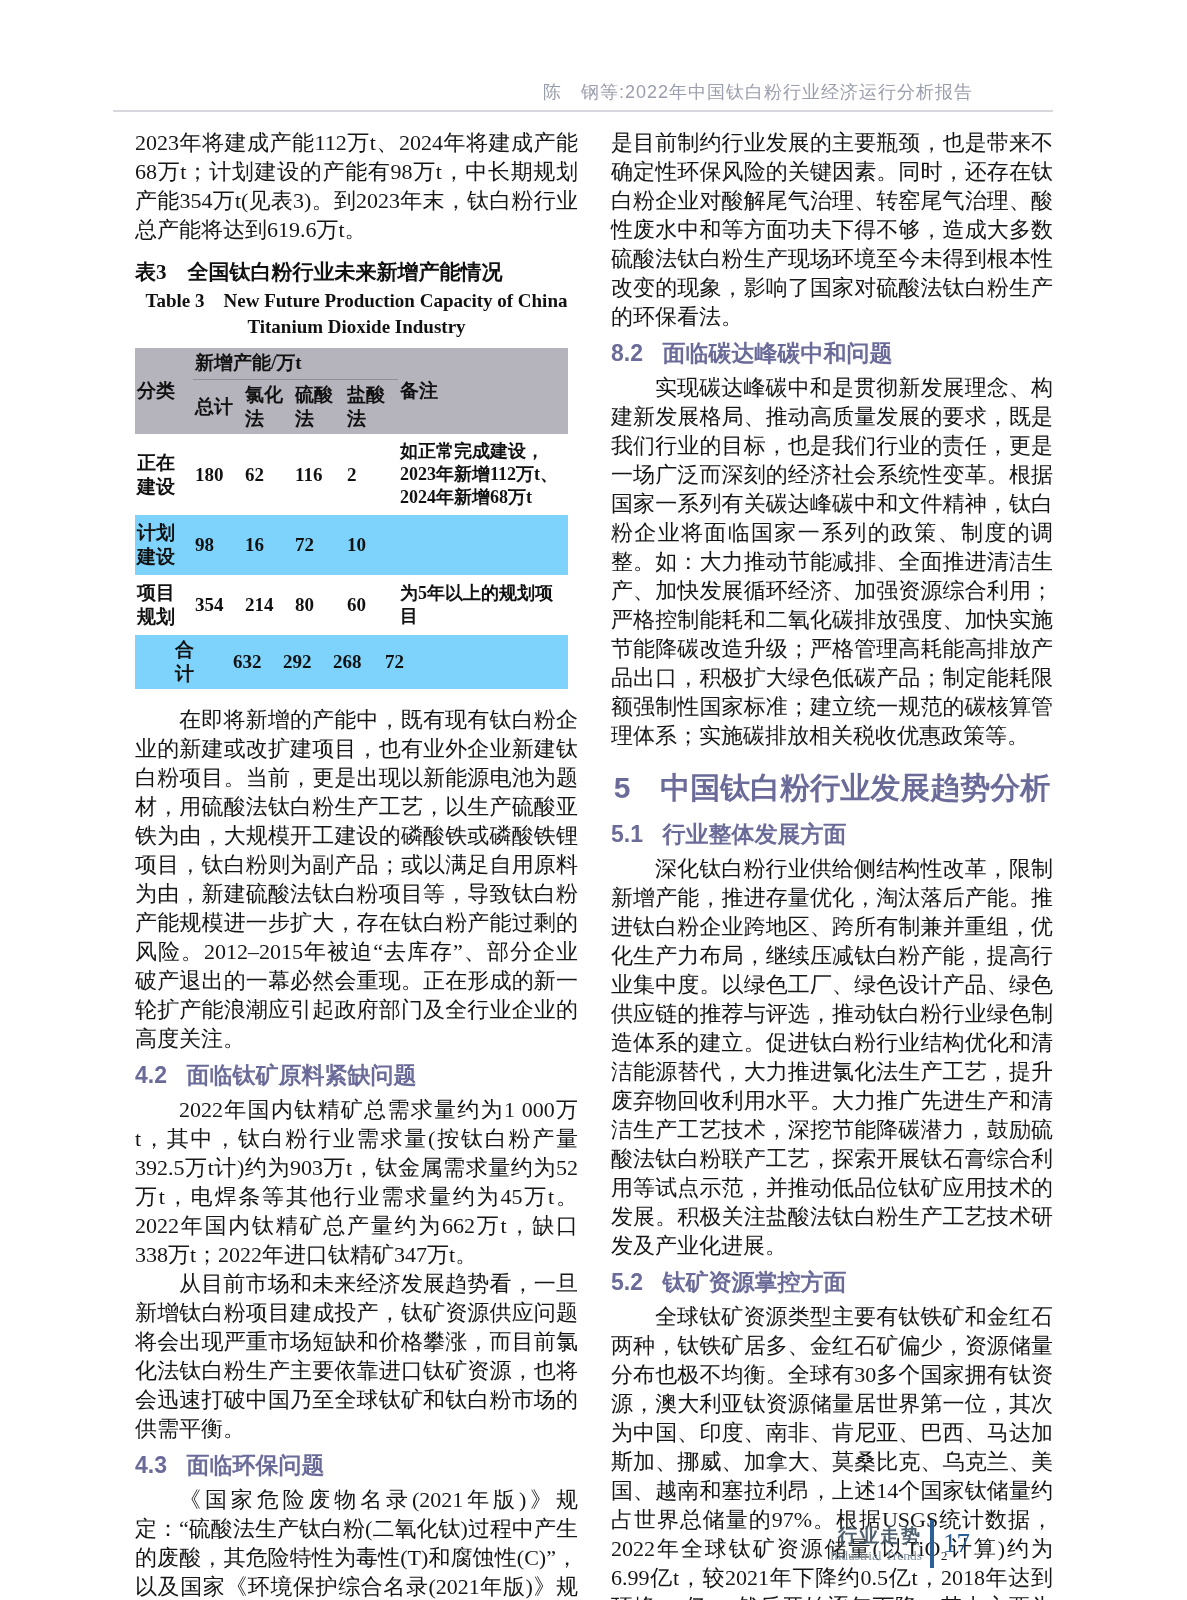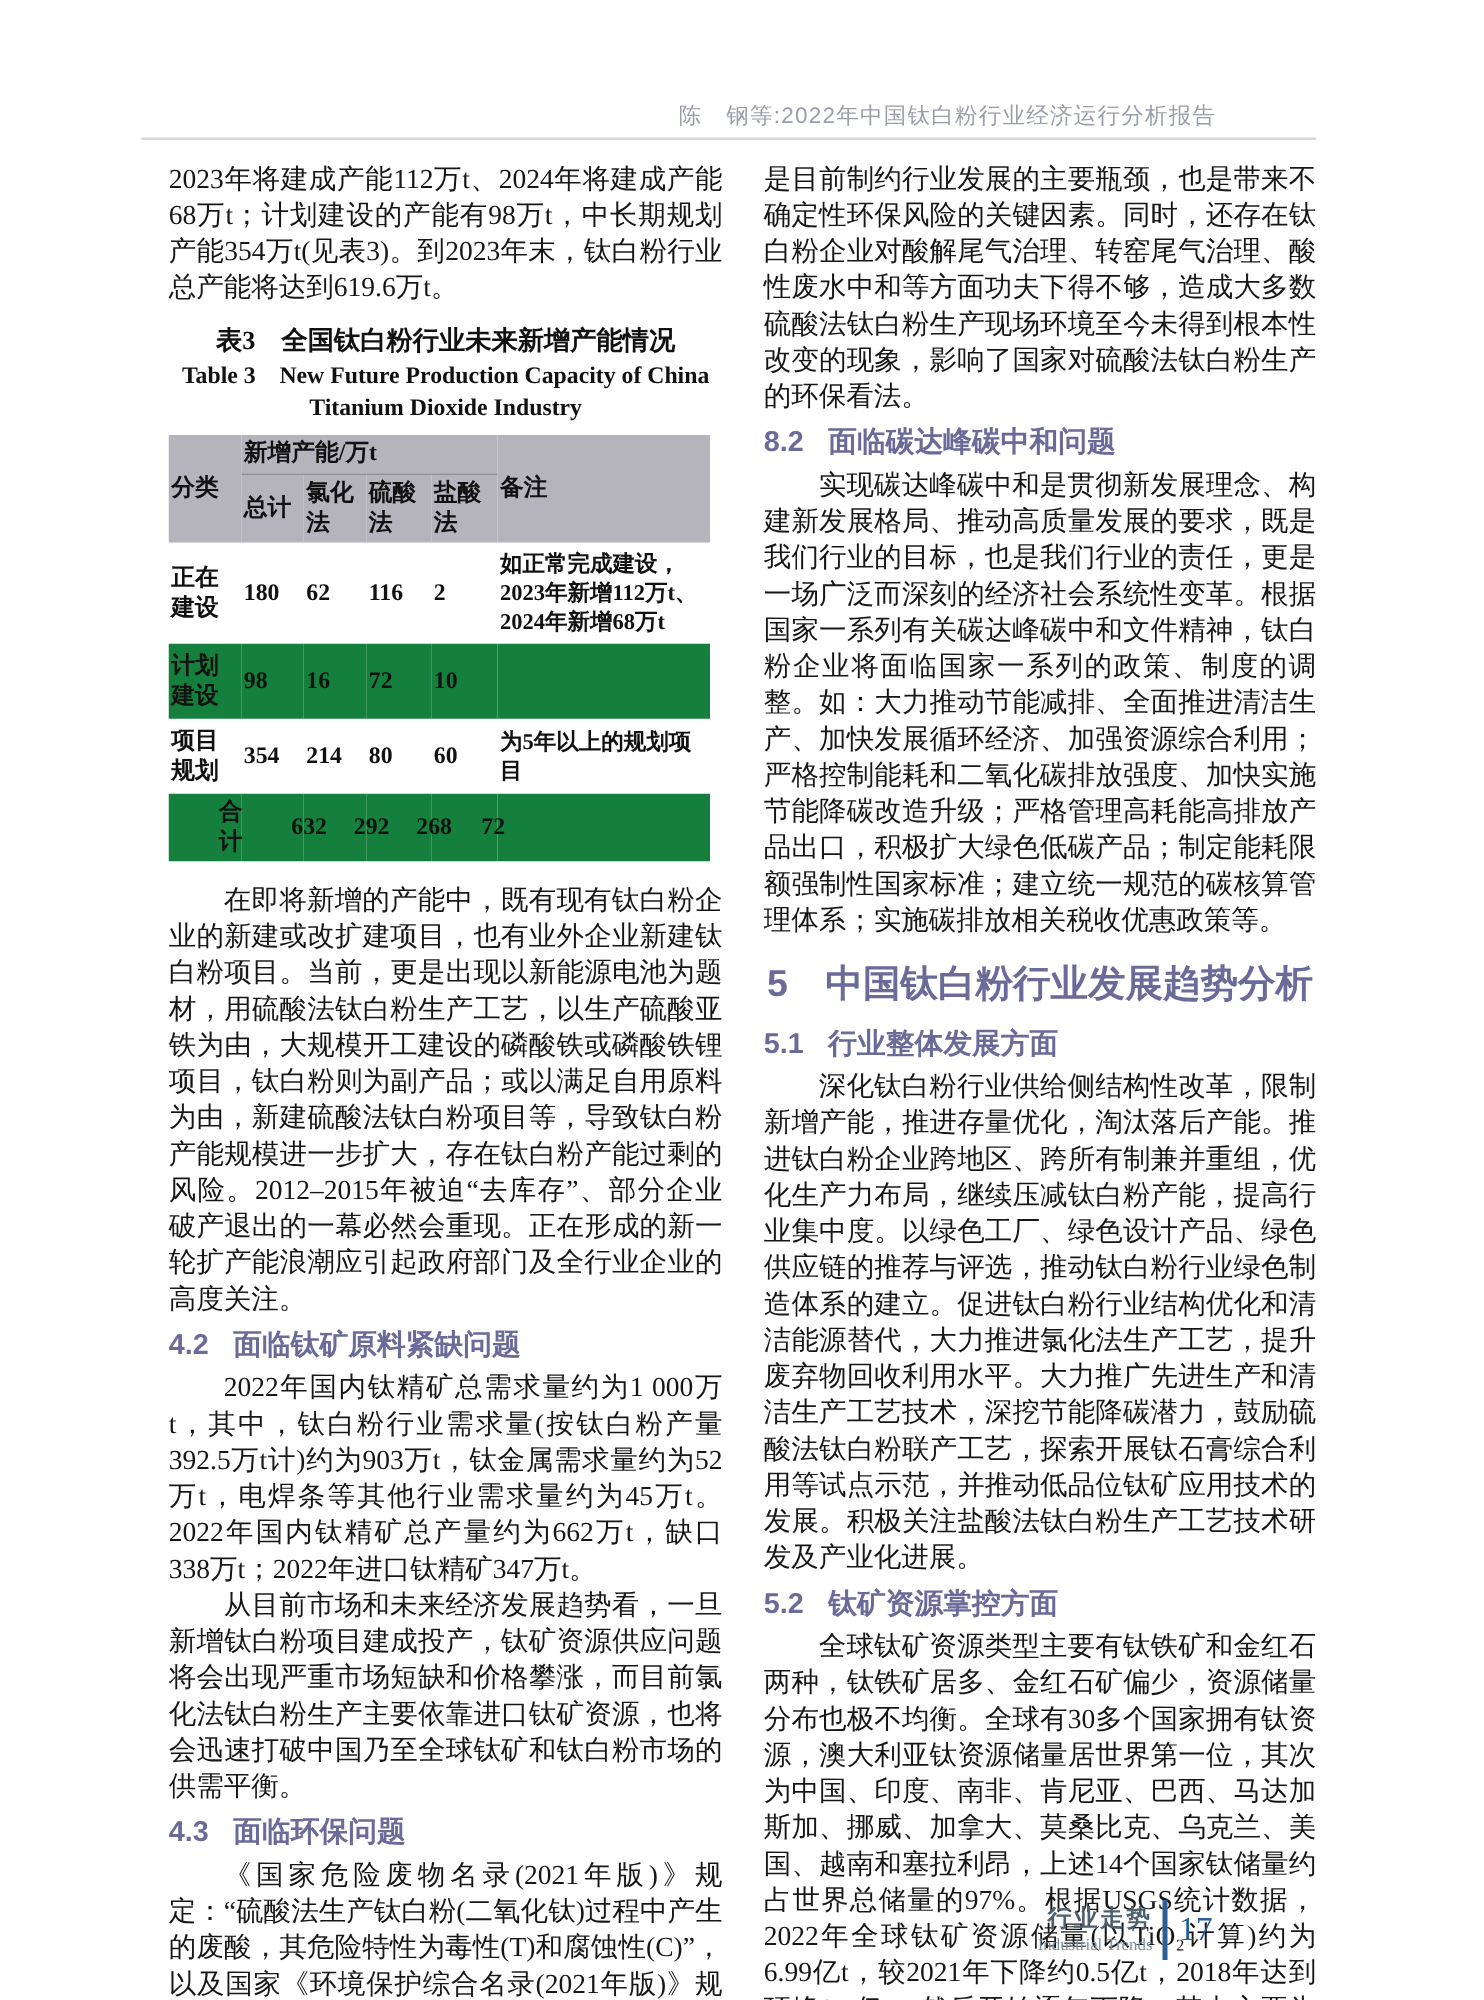--- a/index.html
+++ b/index.html
@@ -37,35 +37,35 @@
   .sec-h .num { margin-right:0.85em; }
   .big-h {
     margin:18px 0 10px;
     font-family:"Liberation Sans","DejaVu Sans",sans-serif;
     font-weight:bold; font-size:30px; line-height:40px; color:#6b6b99;
     text-align:center;
   }
   .big-h .num { margin-right:1em; }
   
   .tbl-cap-zh {
-    margin:14px 0 2px; text-align:center; font-weight:bold;
+    margin:14px 0 2px; text-align:left; font-weight:bold;
     font-size:21px; line-height:28px; color:#111;
   }
   .tbl-cap-en {
     text-align:center; font-weight:bold; font-size:19px; line-height:26px; color:#111;
   }
   
   table.cap3 {
     width:433px; border-collapse:collapse; table-layout:fixed;
     margin:8px 0 16px 0; font-size:19px; line-height:24px; color:#111;
   }
   table.cap3 th, table.cap3 td { padding:3px 2px; text-align:left; font-weight:bold; }
   table.cap3 .hdr { background:#b5b3bc; }
   table.cap3 .grp { border-bottom:1px solid #8f8d99; padding-bottom:4px; }
-  table.cap3 tr.gray { background:#15803d; }
+  table.cap3 tr.gray { background:#7dd3fc; }
   table.cap3 td.rem { font-size:18px; line-height:23px; }
   table.cap3 td { padding-top:6px; padding-bottom:6px; }
   table.cap3 tr.tight td { padding-top:3px; padding-bottom:3px;padding-left:40px; }
   
   .footer {
     position:absolute; right:137px; bottom:32px;
     display:flex; align-items:center;
   }
   .footer-labels { text-align:right; margin-right:8px; }
   .footer-zh {

